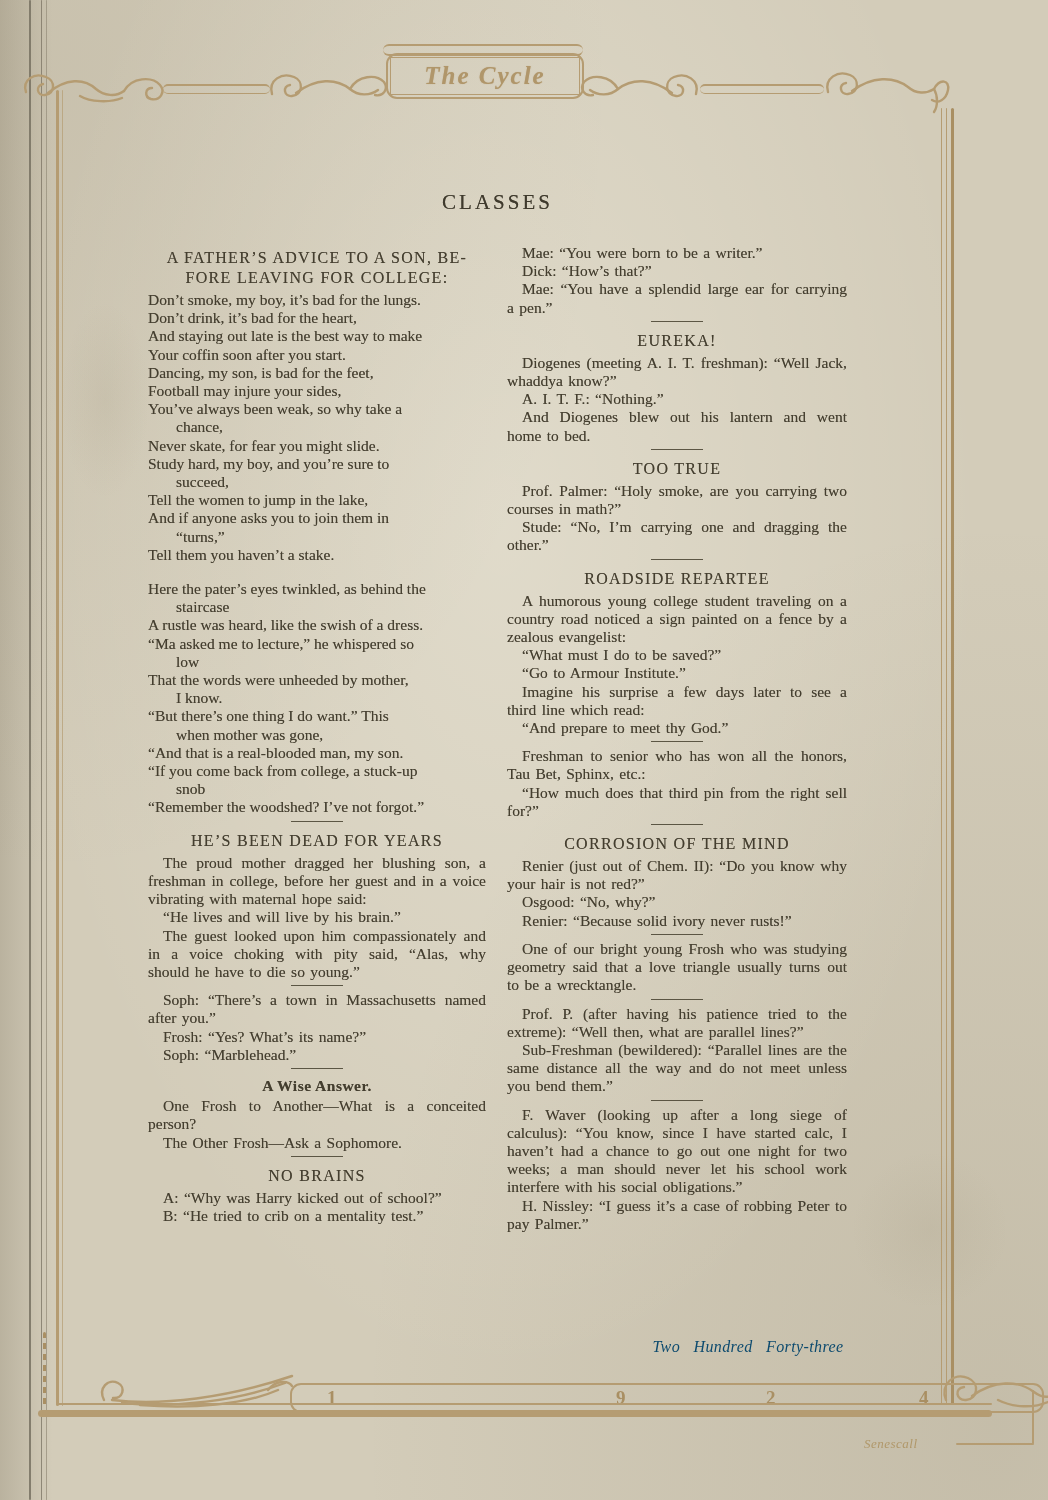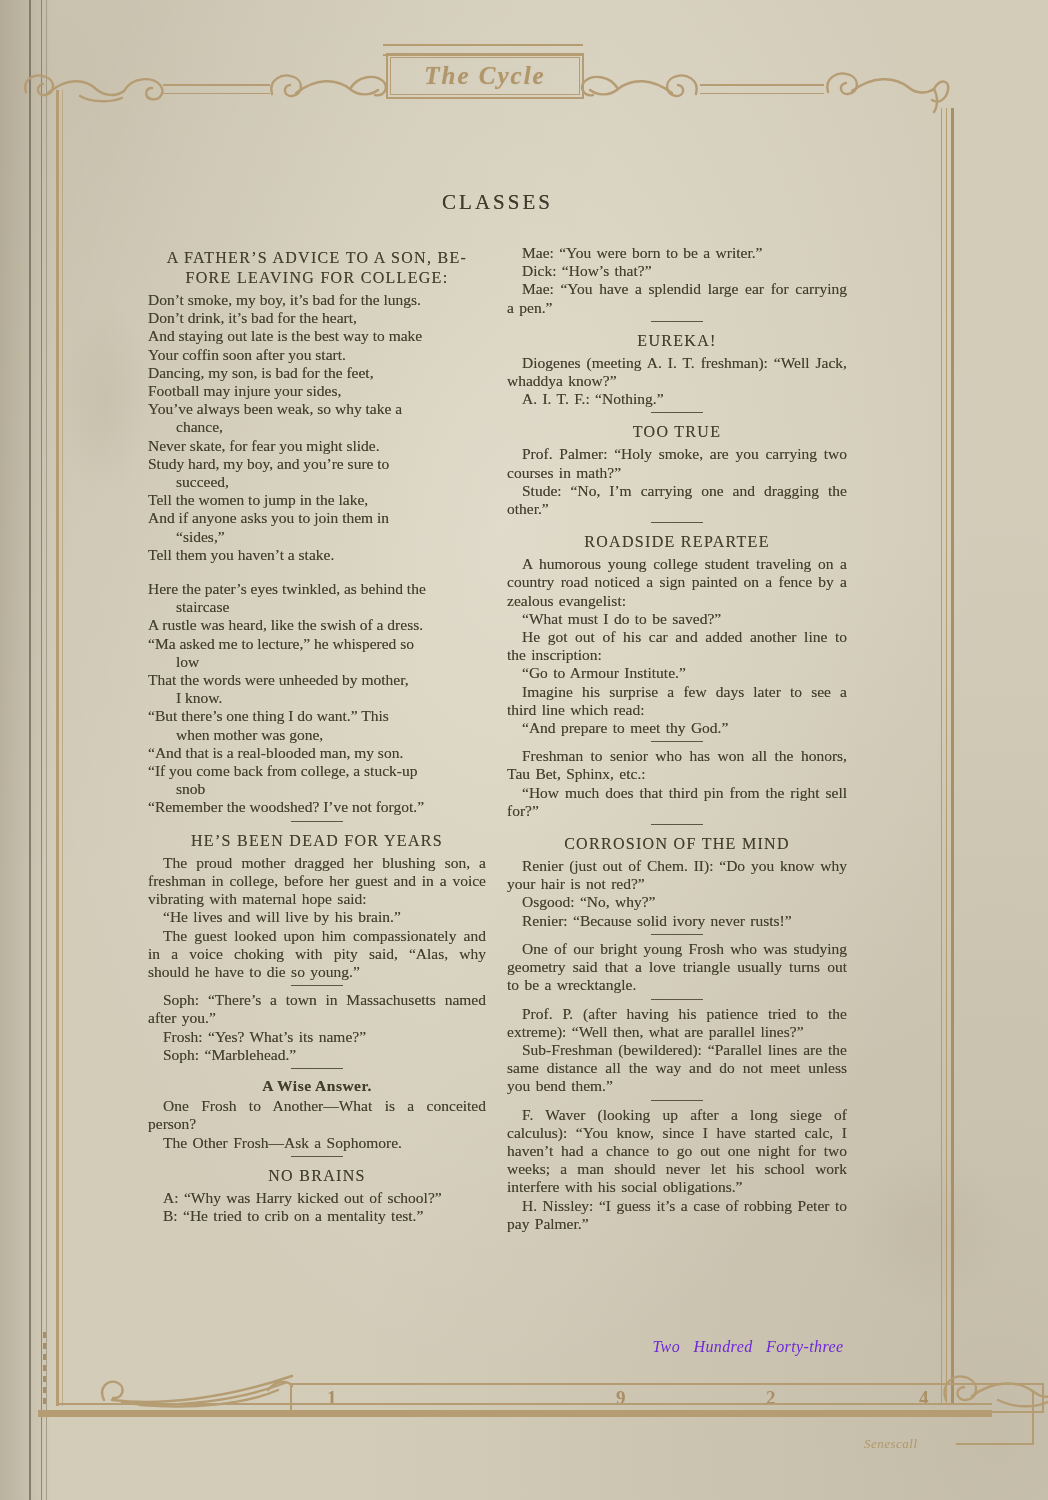--- a/index.html
+++ b/index.html
@@ -13,21 +13,21 @@
   body{
     width:1048px;height:1500px;position:relative;overflow:hidden;
     font-family:"Liberation Serif","DejaVu Serif",serif;color:var(--ink);
     background:
       radial-gradient(ellipse at 48% 35%, rgba(255,253,243,0.30), rgba(255,255,255,0) 62%),
       radial-gradient(ellipse at 95% 95%, rgba(110,98,72,0.14), rgba(0,0,0,0) 45%),
       radial-gradient(ellipse at 5% 5%, rgba(110,98,72,0.10), rgba(0,0,0,0) 40%),
       linear-gradient(90deg, rgba(96,86,64,0.22), rgba(96,86,64,0.0) 5%),
       var(--paper);
   }
-  .abs{position:absolute;}
+  .abs{position:absolute;border-radius:11px;}
   
   .spine1{left:29px;top:0;width:2px;height:1500px;background:#777162;opacity:.85;}
   .spine2{left:41px;top:0;width:1px;height:1500px;background:#7e7767;opacity:.8;}
   .spine3{left:46px;top:0;width:1px;height:1500px;background:#9a9280;opacity:.8;}
   
   .frame-left{left:56px;top:90px;width:3px;height:1316px;background:var(--tan);}
   .frame-left2{left:62px;top:90px;width:1px;height:1316px;background:var(--tan);opacity:.7;}
   .frame-right1{left:941px;top:108px;width:1px;height:1296px;background:var(--tan);}
   .frame-right2{left:946px;top:108px;width:1px;height:1296px;background:var(--tan);}
   .frame-right3{left:951px;top:108px;width:3px;height:1296px;background:var(--tan-dark);}
@@ -54,21 +54,21 @@
   .sec-head{ text-align:center;font-size:16px;letter-spacing:1.3px;line-height:20px;margin:4px 0 3px;}
   .sec-subhead{text-align:center;font-size:15.5px;letter-spacing:.5px;margin:3px 0 2px;font-weight:bold;}
   .para{margin:0;text-align:justify;text-indent:15px;word-spacing:1.5px;}
   .verse-line{white-space:nowrap;}
   .verse-line.ind{padding-left:28px;}
   .stanza-gap{height:16px;}
   .rule-wrap{padding:4px 0 5px;}
   .rule{width:52px;height:0;border-top:1.7px solid var(--rule);margin:0 auto;opacity:.9;}
   
   .page-number{left:588px;top:1338px;width:320px;text-align:center;font-style:italic;font-size:16px;
-    word-spacing:9px;letter-spacing:.4px;color:#6d28d9;}
+    word-spacing:9px;letter-spacing:.4px;color:#0c4a6e;}
   .year-banner{left:290px;top:1383px;width:750px;height:26px;border:2px solid var(--tan);}
   .year-digit{position:absolute;top:2px;font-size:19px;font-weight:bold;color:var(--tan-dark);font-family:"Liberation Serif",serif;}
   .thin-bottom{left:58px;top:1403px;width:934px;height:1.5px;background:var(--tan);}
   .heavy-bottom{left:38px;top:1410px;width:954px;height:7px;background:var(--tan);}
   .dash-left{left:43px;top:1332px;width:2.5px;height:76px;
     background:repeating-linear-gradient(180deg,var(--tan-dark) 0 6px,transparent 6px 11px);}
   .corner-br-v{left:1032px;top:1390px;width:2px;height:54px;background:var(--tan);}
   .corner-br-h{left:956px;top:1443px;width:78px;height:2px;background:var(--tan);}
   .signature{left:864px;top:1436px;font-style:italic;font-size:13px;color:#b09769;letter-spacing:.5px;}
   .stain{border-radius:50%;pointer-events:none;}
@@ -137,21 +137,21 @@
         <div class="verse-line">Your coffin soon after you start.</div>
         <div class="verse-line">Dancing, my son, is bad for the feet,</div>
         <div class="verse-line">Football may injure your sides,</div>
         <div class="verse-line">You’ve always been weak, so why take a</div>
         <div class="verse-line ind">chance,</div>
         <div class="verse-line">Never skate, for fear you might slide.</div>
         <div class="verse-line">Study hard, my boy, and you’re sure to</div>
         <div class="verse-line ind">succeed,</div>
         <div class="verse-line">Tell the women to jump in the lake,</div>
         <div class="verse-line">And if anyone asks you to join them in</div>
-        <div class="verse-line ind">“sides,”</div>
+        <div class="verse-line ind">“turns,”</div>
         <div class="verse-line">Tell them you haven’t a stake.</div>
       </div>
       <div class="stanza-gap"></div>
       <div class="verse">
         <div class="verse-line">Here the pater’s eyes twinkled, as behind the</div>
         <div class="verse-line ind">staircase</div>
         <div class="verse-line">A rustle was heard, like the swish of a dress.</div>
         <div class="verse-line">“Ma asked me to lecture,” he whispered so</div>
         <div class="verse-line ind">low</div>
         <div class="verse-line">That the words were unheeded by mother,</div>
@@ -198,37 +198,37 @@
       <p class="para">Dick:  “How’s that?”</p>
       <p class="para">Mae:  “You have a splendid large ear for carrying a pen.”</p>
       <div class="rule-wrap">
         <div class="rule"></div>
       </div>
       <div class="sec-head">
         <div>EUREKA!</div>
       </div>
       <p class="para">Diogenes (meeting A. I. T. freshman): “Well Jack, whaddya know?”</p>
       <p class="para">A. I. T. F.:  “Nothing.”</p>
+      <p class="para">And Diogenes blew out his lantern and went home to bed.</p>
       <div class="rule-wrap">
         <div class="rule"></div>
       </div>
       <div class="sec-head">
         <div>TOO TRUE</div>
       </div>
       <p class="para">Prof. Palmer:  “Holy smoke, are you carrying two courses in math?”</p>
       <p class="para">Stude:  “No, I’m carrying one and dragging the other.”</p>
       <div class="rule-wrap">
         <div class="rule"></div>
       </div>
       <div class="sec-head">
         <div>ROADSIDE REPARTEE</div>
       </div>
       <p class="para">A humorous young college student traveling on a country road noticed a sign painted on a fence by a zealous evangelist:</p>
       <p class="para">“What must I do to be saved?”</p>
-      <p class="para">He got out of his car and added another line to the inscription:</p>
       <p class="para">“Go to Armour Institute.”</p>
       <p class="para">Imagine his surprise a few days later to see a third line which read:</p>
       <p class="para">“And prepare to meet thy God.”</p>
       <div class="rule-wrap">
         <div class="rule"></div>
       </div>
       <p class="para">Freshman to senior who has won all the honors, Tau Bet, Sphinx, etc.:</p>
       <p class="para">“How much does that third pin from the right sell for?”</p>
       <div class="rule-wrap">
         <div class="rule"></div>

